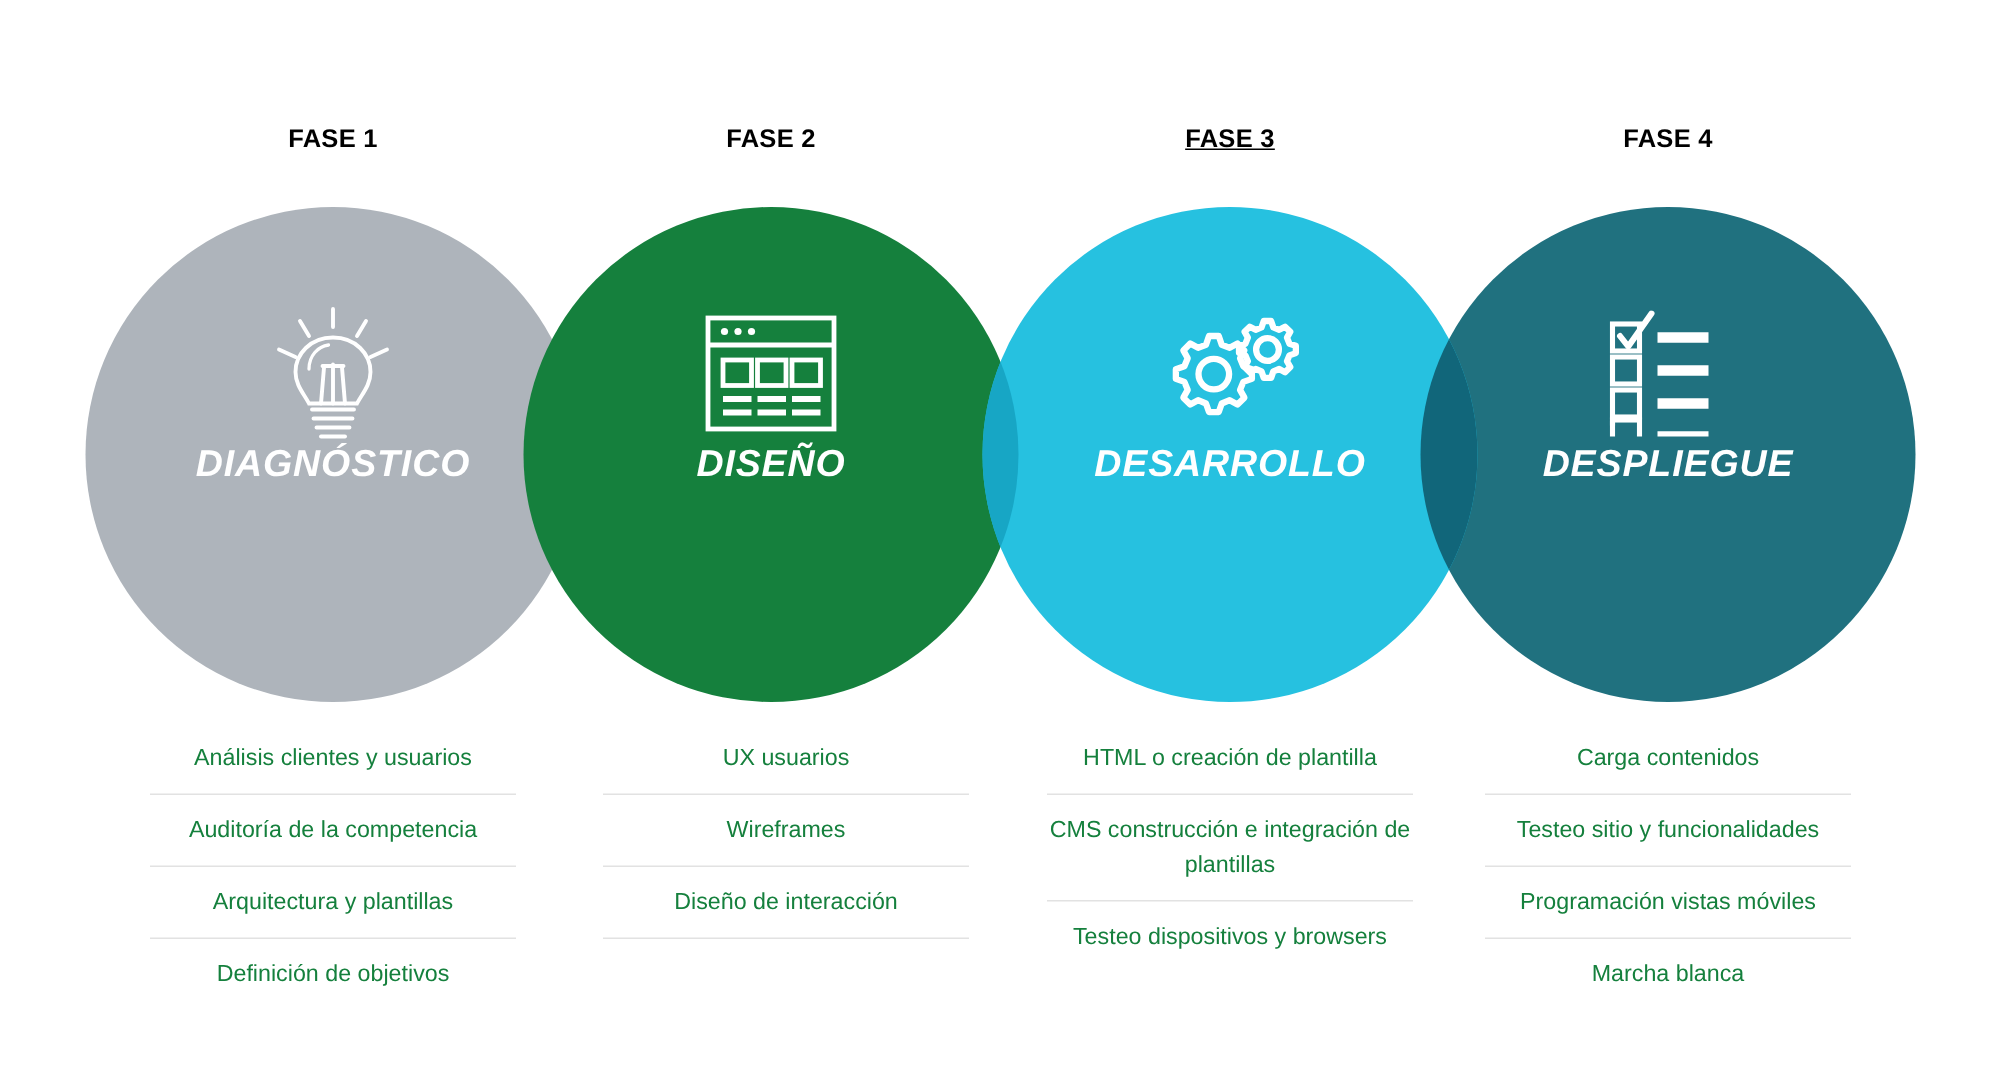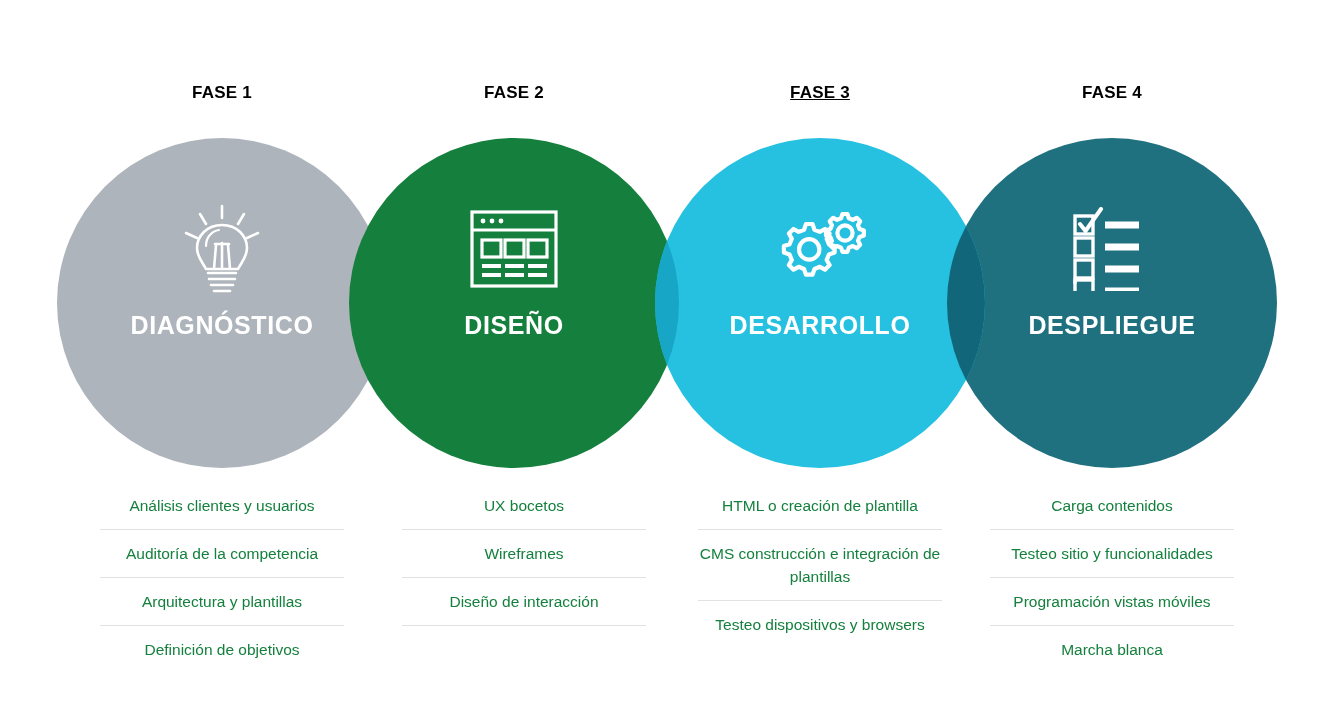--- a/index.html
+++ b/index.html
@@ -110,28 +110,28 @@
   }
 
   .icon-wrap {
     margin-top: 66px;
     height: 90px;
     display: flex;
     align-items: center;
     justify-content: center;
   }
   .circle-label {
-    margin-top: 16px;
     font-size: 25px;
     font-weight: bold;
     color: #ffffff;
     letter-spacing: 0.6px;
     text-align: right;
     line-height: 30px;
     white-space: nowrap;
+    font-style: italic;
   }
 
   
   #lists {
     position: absolute;
     top: 482px;
     left: 0;
     width: 1341px;
     height: 200px;
   }
@@ -256,21 +256,21 @@
   <div id="lists">
 
     <div class="list-col lc-1">
       <div class="list-item">Análisis clientes y usuarios</div>
       <div class="list-item">Auditoría de la competencia</div>
       <div class="list-item">Arquitectura y plantillas</div>
       <div class="list-item last">Definición de objetivos</div>
     </div>
 
     <div class="list-col lc-2">
-      <div class="list-item">UX bocetos</div>
+      <div class="list-item">UX usuarios</div>
       <div class="list-item">Wireframes</div>
       <div class="list-item">Diseño de interacción</div>
     </div>
 
     <div class="list-col lc-3">
       <div class="list-item">HTML o creación de plantilla</div>
       <div class="list-item">CMS construcción e integración de plantillas</div>
       <div class="list-item last">Testeo dispositivos y browsers</div>
     </div>
 

